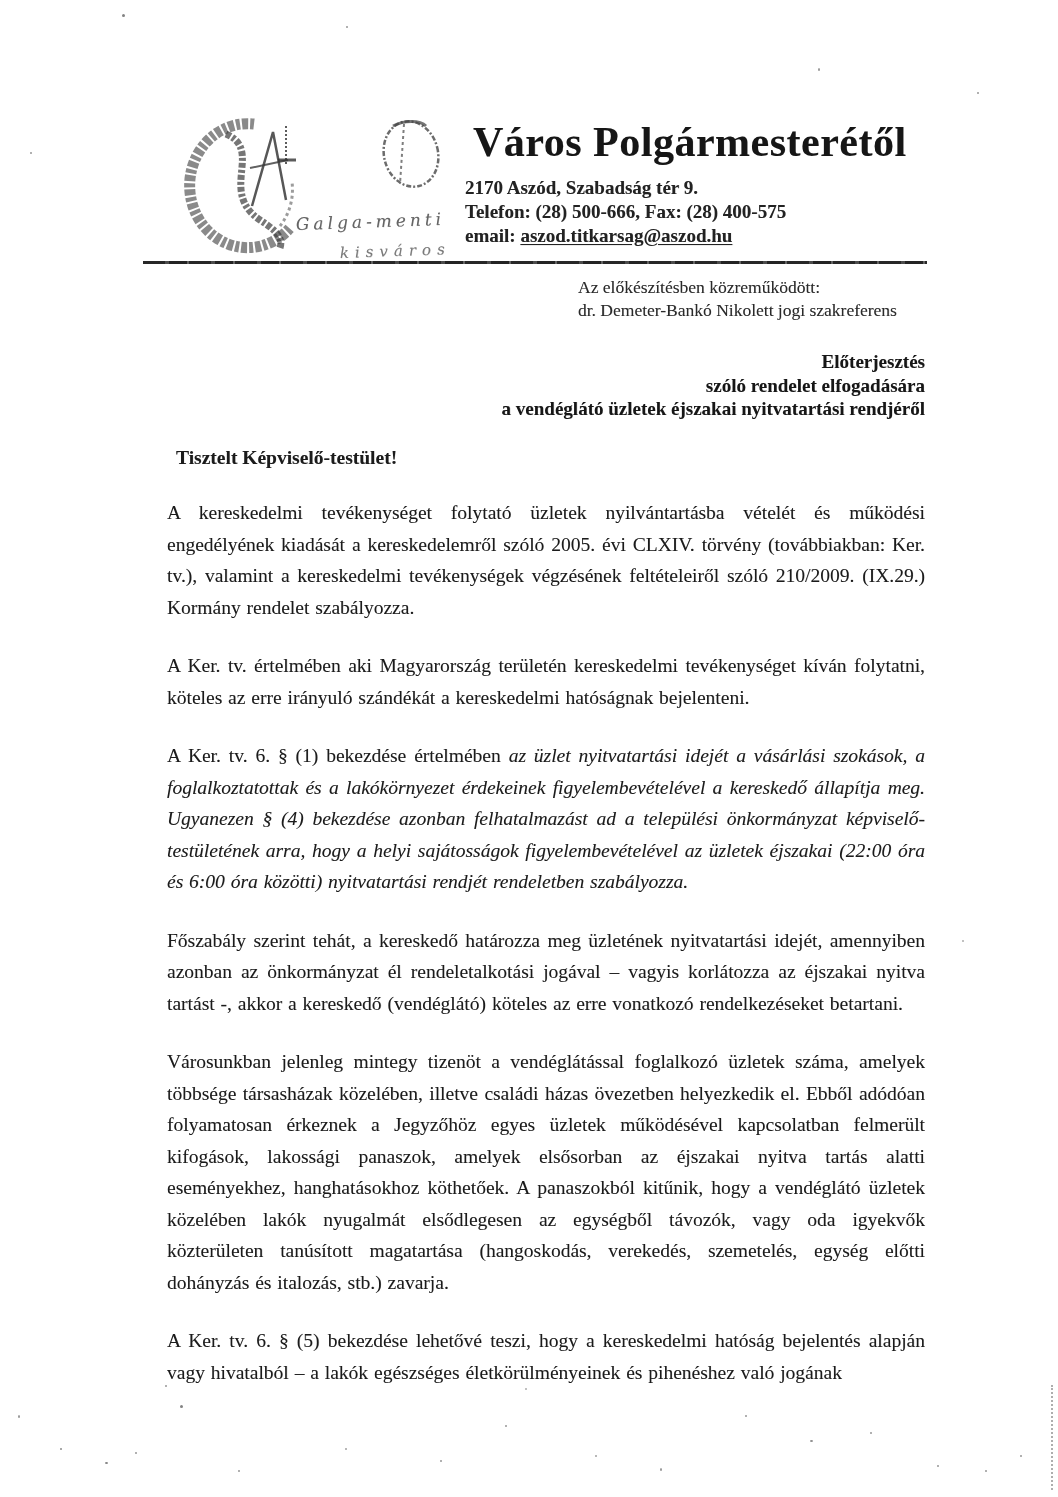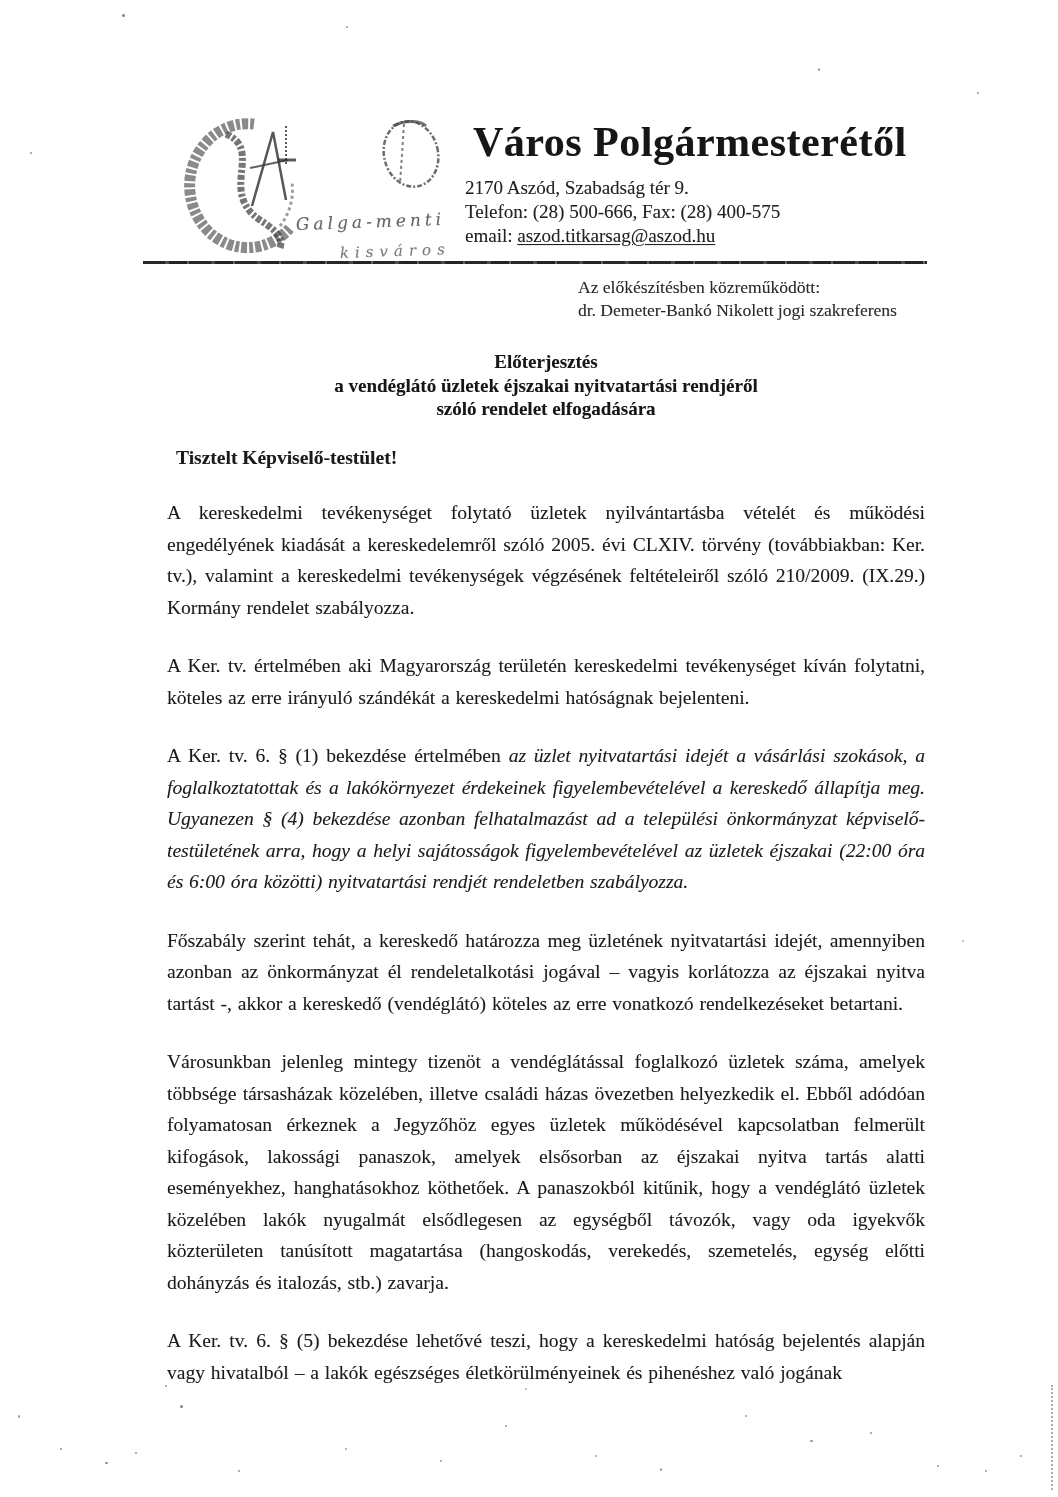--- a/index.html
+++ b/index.html
@@ -17,36 +17,36 @@
   .logo-area{
     position:absolute; left:168px; top:108px; width:310px; height:160px;
   }
   .header-text{
     position:absolute; left:465px; top:118px; width:470px;
   }
   .org-title{
     font-size:42px; font-weight:bold; margin:0 0 10px 8px; letter-spacing:0.5px;
     color:#161616;
   }
-  .addr-line{ font-size:19px; line-height:24px; color:#222; }
+  .addr-line{ font-size:19px; line-height:24px; color:#222;font-weight:bold; }
   .email-underline{ text-decoration:underline; text-underline-offset:2px; }
 
   .rule{
     position:absolute; left:143px; top:261px; width:784px; height:3px;
     background:repeating-linear-gradient(90deg,#151515 0 22px,#3d3d3d 22px 26px,#101010 26px 44px,#555 44px 46px);
     opacity:0.92;
   }
 
   .prepared{
     position:absolute; left:578px; top:276px; font-size:17.5px; line-height:23px; color:#2a2a2a;
   }
 
   .doc-title{
     position:absolute; left:167px; top:350px; width:758px;
-    text-align:center; font-weight:bold; font-size:19px; line-height:23.5px; color:#161616;
+    text-align:right; font-weight:bold; font-size:19px; line-height:23.5px; color:#161616;
   }
 
   
   .letter-body{
     position:absolute; left:167px; top:447px; width:758px;
   }
   .salutation{
     font-weight:bold; font-size:19.5px; margin:0 0 28px 9px;
   }
   .letter-body p{
@@ -95,22 +95,22 @@
 
 <div class="rule"></div>
 
 <div class="prepared">
   <div>Az előkészítésben közreműködött:</div>
   <div>dr. Demeter-Bankó Nikolett jogi szakreferens</div>
 </div>
 
 <div class="doc-title">
   <div>Előterjesztés</div>
+  <div>szóló rendelet elfogadására</div>
   <div>a vendéglátó üzletek éjszakai nyitvatartási rendjéről</div>
-  <div>szóló rendelet elfogadására</div>
 </div>
 
 <div class="letter-body">
   <div class="salutation">Tisztelt Képviselő-testület!</div>
 
   <p>A kereskedelmi tevékenységet folytató üzletek nyilvántartásba vételét és működési engedélyének kiadását a kereskedelemről szóló 2005. évi CLXIV. törvény (továbbiakban: Ker. tv.), valamint a kereskedelmi tevékenységek végzésének feltételeiről szóló 210/2009. (IX.29.) Kormány rendelet szabályozza.</p>
   <p>A Ker. tv. értelmében aki Magyarország területén kereskedelmi tevékenységet kíván folytatni, köteles az erre irányuló szándékát a kereskedelmi hatóságnak bejelenteni.</p>
   <p><span>A Ker. tv. 6. § (1) bekezdése értelmében </span><span class="it">az üzlet nyitvatartási idejét a vásárlási szokások, a foglalkoztatottak és a lakókörnyezet érdekeinek figyelembevételével a kereskedő állapítja meg. Ugyanezen § (4) bekezdése azonban felhatalmazást ad a települési önkormányzat képviselő-testületének arra, hogy a helyi sajátosságok figyelembevételével az üzletek éjszakai (22:00 óra és 6:00 óra közötti) nyitvatartási rendjét rendeletben szabályozza.</span></p>
   <p>Főszabály szerint tehát, a kereskedő határozza meg üzletének nyitvatartási idejét, amennyiben azonban az önkormányzat él rendeletalkotási jogával – vagyis korlátozza az éjszakai nyitva tartást -, akkor a kereskedő (vendéglátó) köteles az erre vonatkozó rendelkezéseket betartani.</p>
   <p>Városunkban jelenleg  mintegy tizenöt a vendéglátással foglalkozó üzletek száma, amelyek többsége társasházak közelében, illetve családi házas övezetben helyezkedik el. Ebből adódóan folyamatosan érkeznek a Jegyzőhöz egyes üzletek működésével kapcsolatban felmerült kifogások, lakossági panaszok, amelyek elsősorban az éjszakai nyitva tartás alatti eseményekhez, hanghatásokhoz köthetőek. A panaszokból kitűnik, hogy a vendéglátó üzletek közelében lakók nyugalmát elsődlegesen az egységből távozók, vagy oda igyekvők közterületen tanúsított magatartása (hangoskodás, verekedés, szemetelés, egység előtti dohányzás és italozás, stb.) zavarja.</p>

